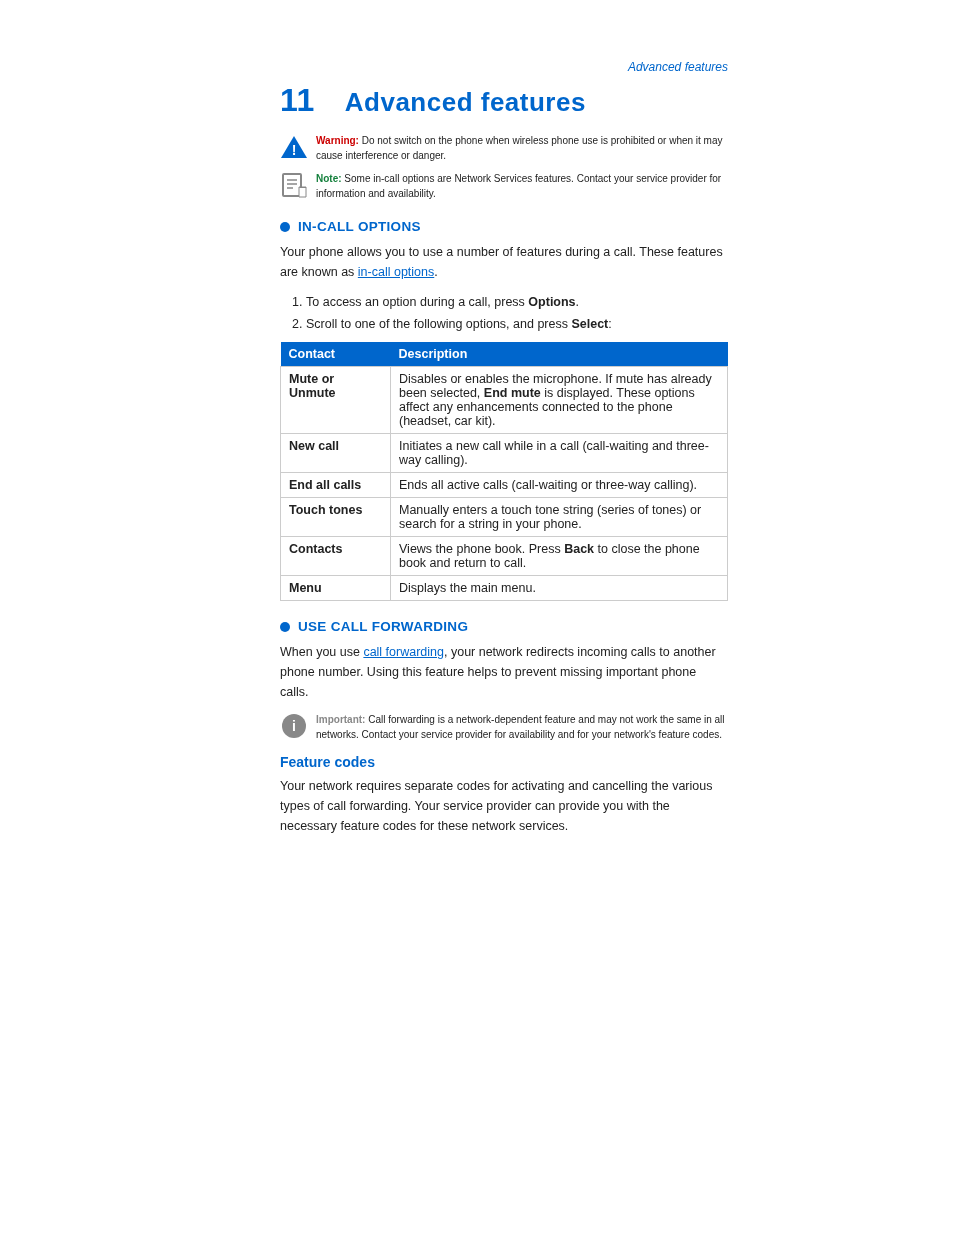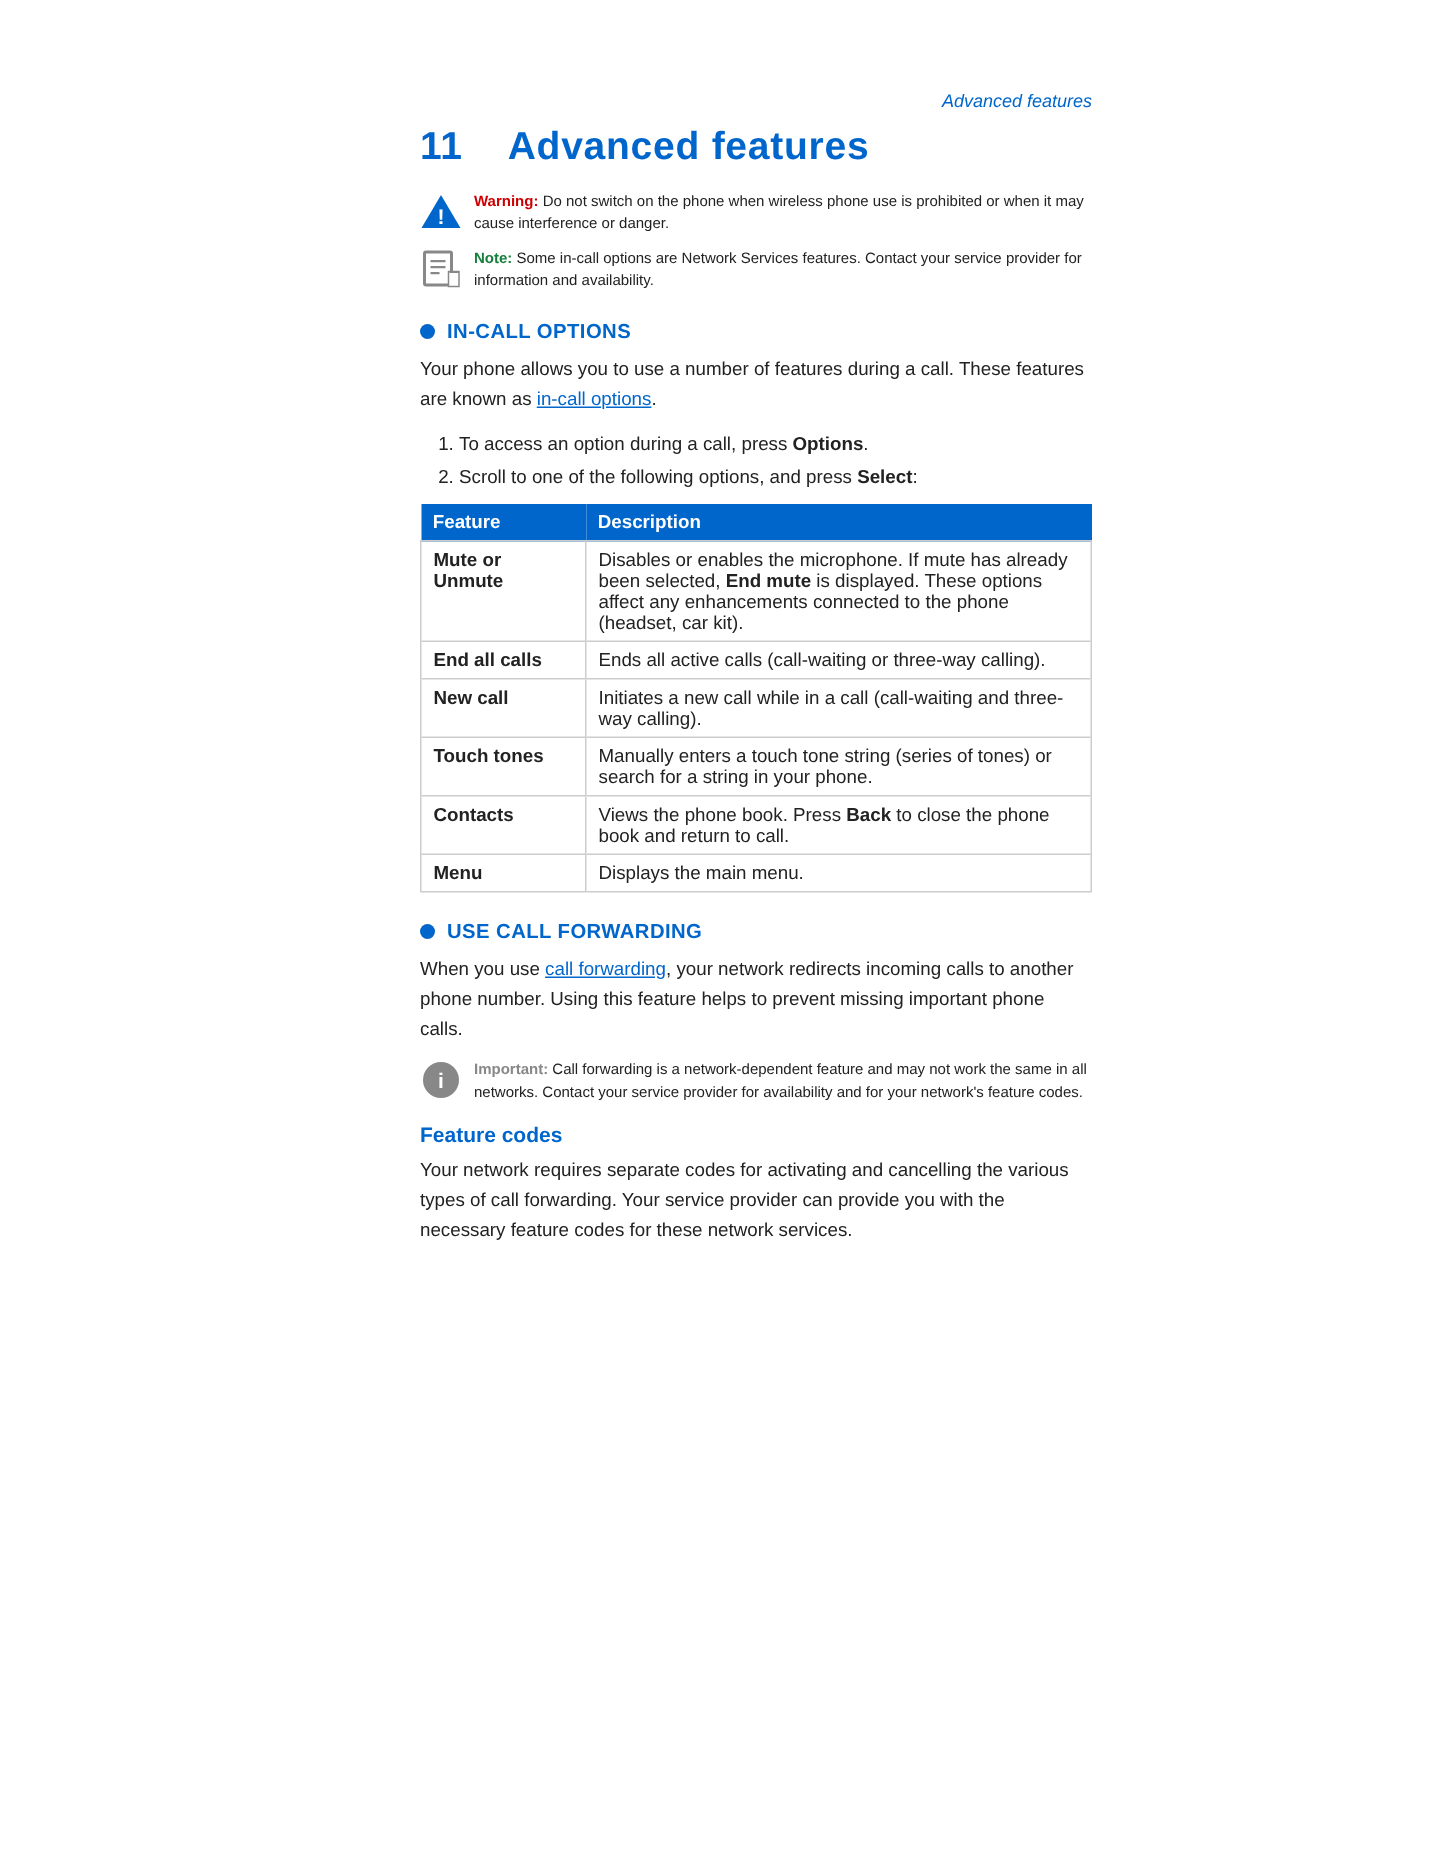--- a/index.html
+++ b/index.html
@@ -31,21 +31,21 @@
       margin-bottom: 8px;
     }
     .chapter-title {
       font-size: 26px;
       font-weight: bold;
       color: #0066cc;
       margin-bottom: 14px;
       letter-spacing: 0.5px;
     }
     .chapter-title span.chapter-num {
-      font-size: 26px;
+      font-size: 32px;
       font-weight: bold;
       color: #0066cc;
     }
     .notice-box {
       display: flex;
       align-items: flex-start;
       margin-bottom: 8px;
     }
     .notice-icon {
       width: 28px;
@@ -220,36 +220,36 @@
 
 
     <ol class="numbered-list">
       <li>To access an option during a call, press <strong>Options</strong>.</li>
       <li>Scroll to one of the following options, and press <strong>Select</strong>:</li>
     </ol>
 
     <table class="options-table">
       <thead>
         <tr>
-          <th>Feature</th>
+          <th>Contact</th>
           <th>Description</th>
         </tr>
       </thead>
       <tbody>
         <tr>
           <td>Mute or<br>Unmute</td>
           <td>Disables or enables the microphone. If mute has already been selected, <strong>End mute</strong> is displayed. These options affect any enhancements connected to the phone (headset, car kit).</td>
         </tr>
         <tr>
+          <td>New call</td>
+          <td>Initiates a new call while in a call (call-waiting and three-way calling).</td>
+        </tr>
+        <tr>
           <td>End all calls</td>
           <td>Ends all active calls (call-waiting or three-way calling).</td>
-        </tr>
-        <tr>
-          <td>New call</td>
-          <td>Initiates a new call while in a call (call-waiting and three-way calling).</td>
         </tr>
         <tr>
           <td>Touch tones</td>
           <td>Manually enters a touch tone string (series of tones) or search for a string in your phone.</td>
         </tr>
         <tr>
           <td>Contacts</td>
           <td>Views the phone book. Press <strong>Back</strong> to close the phone book and return to call.</td>
         </tr>
         <tr>

